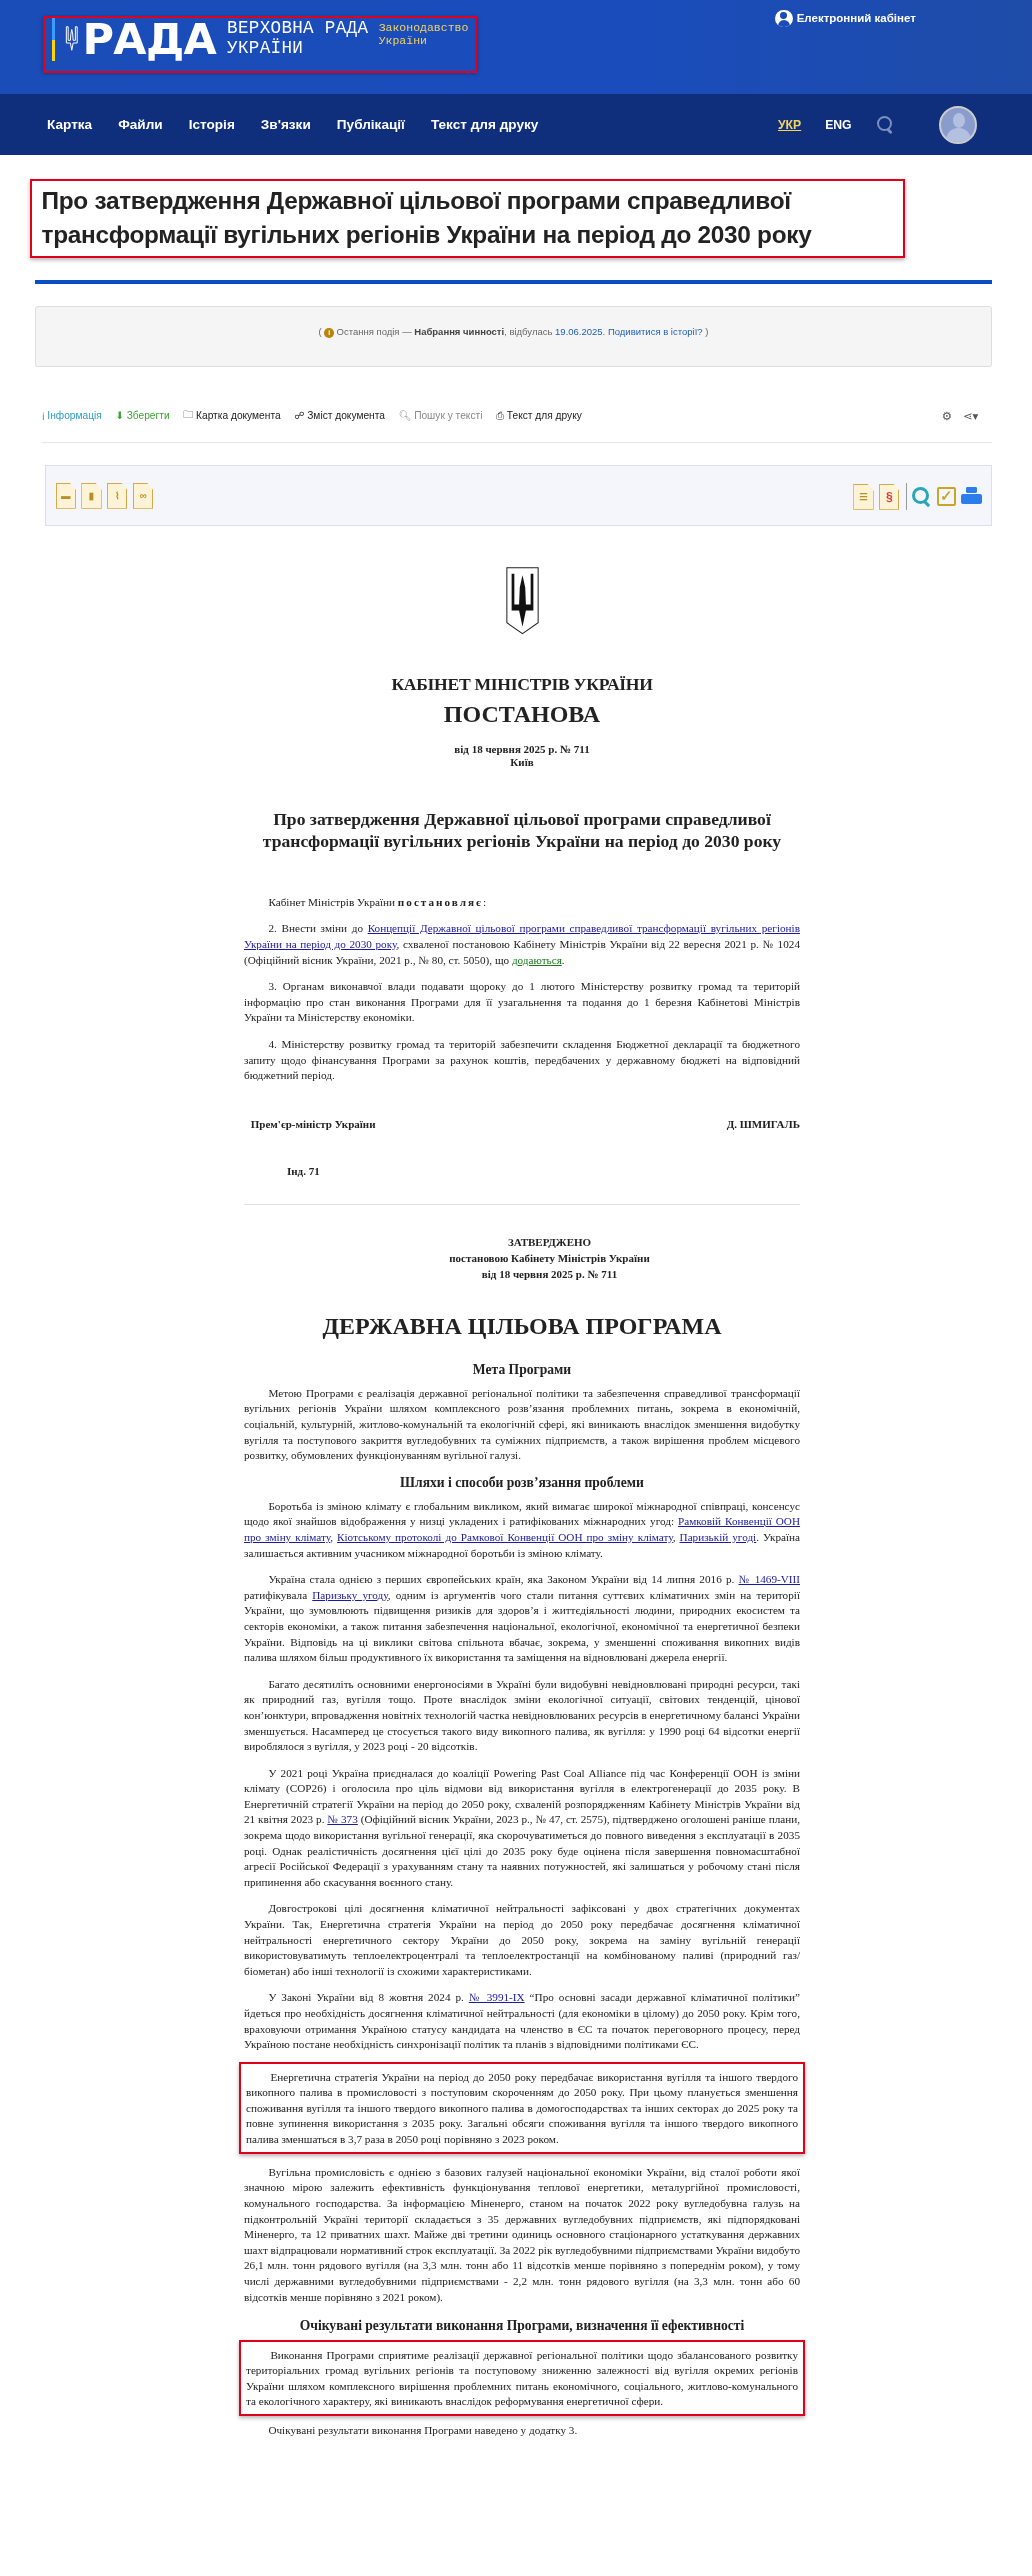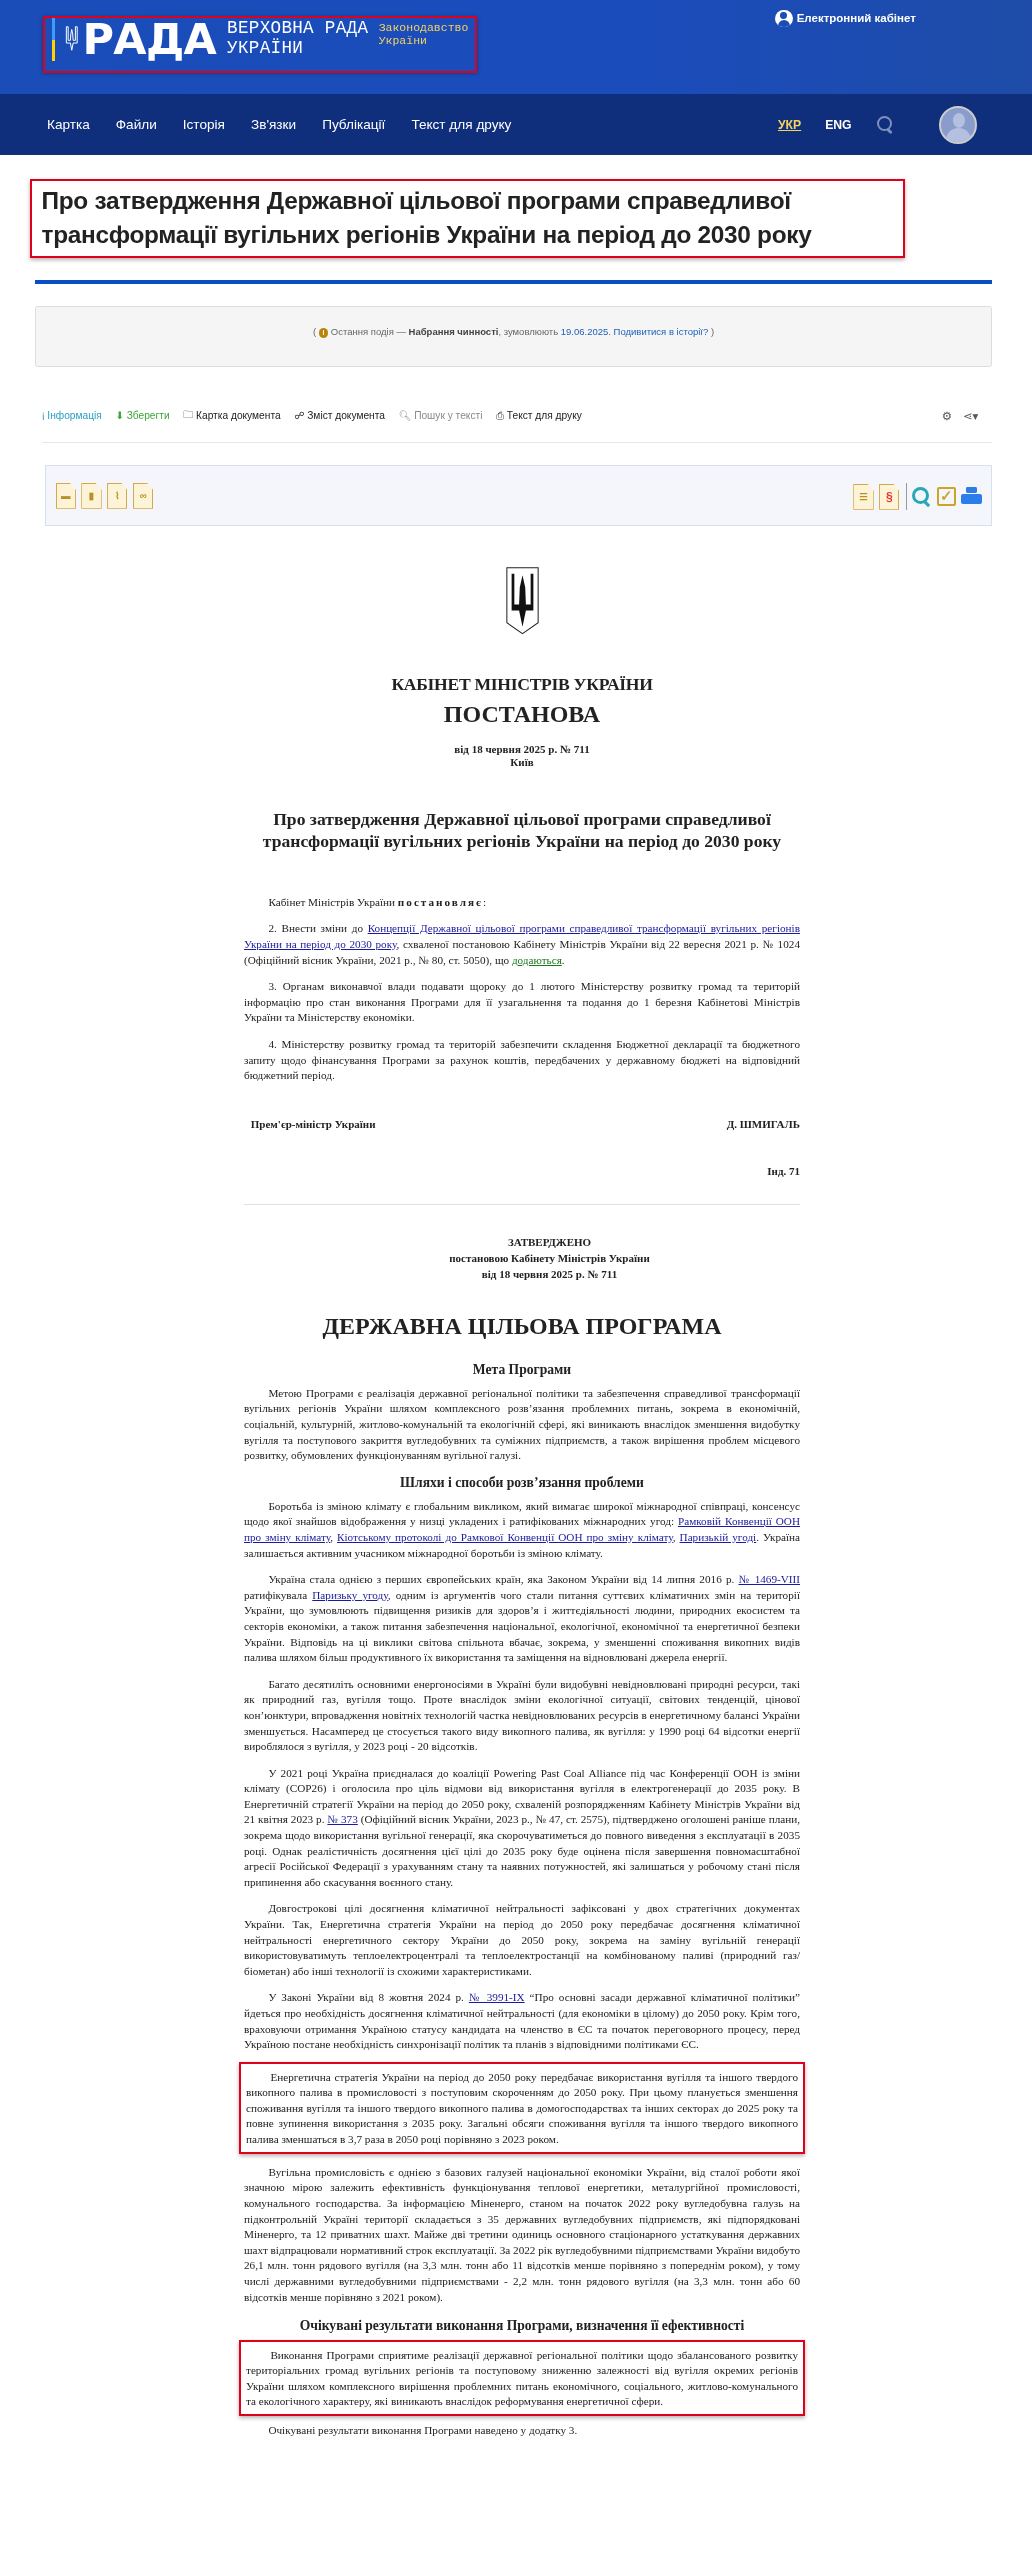--- a/index.html
+++ b/index.html
@@ -34,21 +34,21 @@
   }
   .cabinet-link .ico {
     width: 17.6px; height: 17.6px; border-radius: 50%; background: #fff; position: relative; overflow: hidden;
   }
   .cabinet-link .ico::before { content: ""; position: absolute; left: 5.4px; top: 2.7px; width: 6.8px; height: 6.8px; border-radius: 50%; background: #1a4db8; }
   .cabinet-link .ico::after { content: ""; position: absolute; left: 2.7px; top: 10.2px; width: 12.2px; height: 9.5px; border-radius: 6.1px 6.1px 0 0; background: #1a4db8; }
 
   .nav-bar {
     height: 61px; background: #0f2e7c; display: flex; align-items: center; padding-left: 47px; position: relative;
   }
-  .nav-item { color: #fff; font-weight: normal; font-size: 13.6px; margin-right: 26px; text-decoration: none; }
+  .nav-item { color: #fff; font-weight: bold; font-size: 13.6px; margin-right: 26px; text-decoration: none; }
   .nav-right { position: absolute; right: 56px; top: 0; height: 61px; display: flex; align-items: center; gap: 24px; }
   .lang { font-weight: bold; font-size: 12.2px; color: #fff; text-decoration: none; }
   .lang.active { color: #f4d35e; text-decoration: underline; }
   .nav-search { width: 19px; height: 19px; position: relative; }
   .nav-search::before { content: ""; position: absolute; left: 1.4px; top: 1.4px; width: 11px; height: 11px; border: 2.7px solid #7d8fbf; border-radius: 50%; }
   .nav-search::after { content: ""; position: absolute; left: 12.2px; top: 13px; width: 3.4px; height: 6.1px; background: #7d8fbf; transform: rotate(-45deg); border-radius: 1.4px; }
   .avatar {
     width: 38px; height: 38px; border-radius: 50%; border: 2px solid #ccc; background: #8a9ccc; position: relative; overflow: hidden; margin-left: 20.4px;
   }
   .avatar::before { content: ""; position: absolute; left: 11.5px; top: 5.4px; width: 12.2px; height: 15px; border-radius: 50%; background: #b3c0e0; }
@@ -115,21 +115,21 @@
   .dateline { font-size: 11px; font-weight: bold; margin-top: 15px; line-height: 13.6px; }
   .doc-title { font-size: 17.6px; font-weight: bold; margin-top: 38px; line-height: 22px; }
   .doc p { font-size: 11.2px; line-height: 15.6px; text-align: justify; text-indent: 24.4px; margin-top: 11px; }
   .doc p.intro { margin-top: 43px; }
   .spaced { letter-spacing: 2px; font-weight: bold; }
   .doc a { color: #1a1a9e; text-decoration: underline; }
   .doc a.green { color: #1b7a1b; }
   .hl-box { border: 2px solid #e1001a; box-shadow: 0 2px 4.1px rgba(0,0,0,0.3); margin-left: -5.4px; margin-right: -5.4px; padding: 0 5.4px 4.1px; }
   .hl-box p { margin-top: 5.4px; }
   .signature { display: flex; justify-content: space-between; font-weight: bold; font-size: 11px; margin-top: 34px; padding-left: 6.8px; }
-  .ind { font-weight: bold; font-size: 11px; margin: 35px 0 0 43px; text-align: right; }
+  .ind { font-weight: bold; font-size: 11px; margin: 35px 0 0 43px; }
   .doc-rule { height: 0.7px; background: #e0e0e0; margin-top: 27px; }
   .approved { margin: 31px 0 0 163px; text-align: center; width: 285px; font-weight: bold; font-size: 11px; line-height: 15.6px; }
   .prog-title { font-size: 24px; font-weight: bold; line-height: 22px; margin-top: 33px; }
   .section-h { font-size: 13.6px; font-weight: bold; text-align: center; margin-top: 24.4px; }
   .section-h.tight { margin-top: 11px; }
   .section-h2 { font-size: 13.6px; font-weight: bold; text-align: center; margin-top: 12.2px; line-height: 17.6px; }
   .bottom-gap { height: 13.6px; }
 </style>
 </head>
 <body>
@@ -172,21 +172,21 @@
   </nav>
 </header>
 
 <div class="page-title-wrap">
   <h1 class="page-title">Про затвердження Державної цільової програми справедливої трансформації вугільних регіонів України на період до 2030 року</h1>
 </div>
 <div class="blue-rule"></div>
 
 <div class="doc-info">
   <div class="line2">
-    ( <span class="evt-icon">i</span><span> Остання подія — </span><b>Набрання чинності</b><span>, зумовлюють </span><span class="d">19.06.2025</span>. <a>Подивитися в історії?</a> )
+    ( <span class="evt-icon">i</span><span> Остання подія — </span><b>Набрання чинності</b><span>, відбулась </span><span class="d">19.06.2025</span>. <a>Подивитися в історії?</a> )
   </div>
 </div>
 
 <div class="toolbar">
   <a class="tb-item info">
       <span class="tb-ico">ℹ</span>
       <span>Інформація</span>
     </a>
   <a class="tb-item save">
       <span class="tb-ico">⬇</span>

